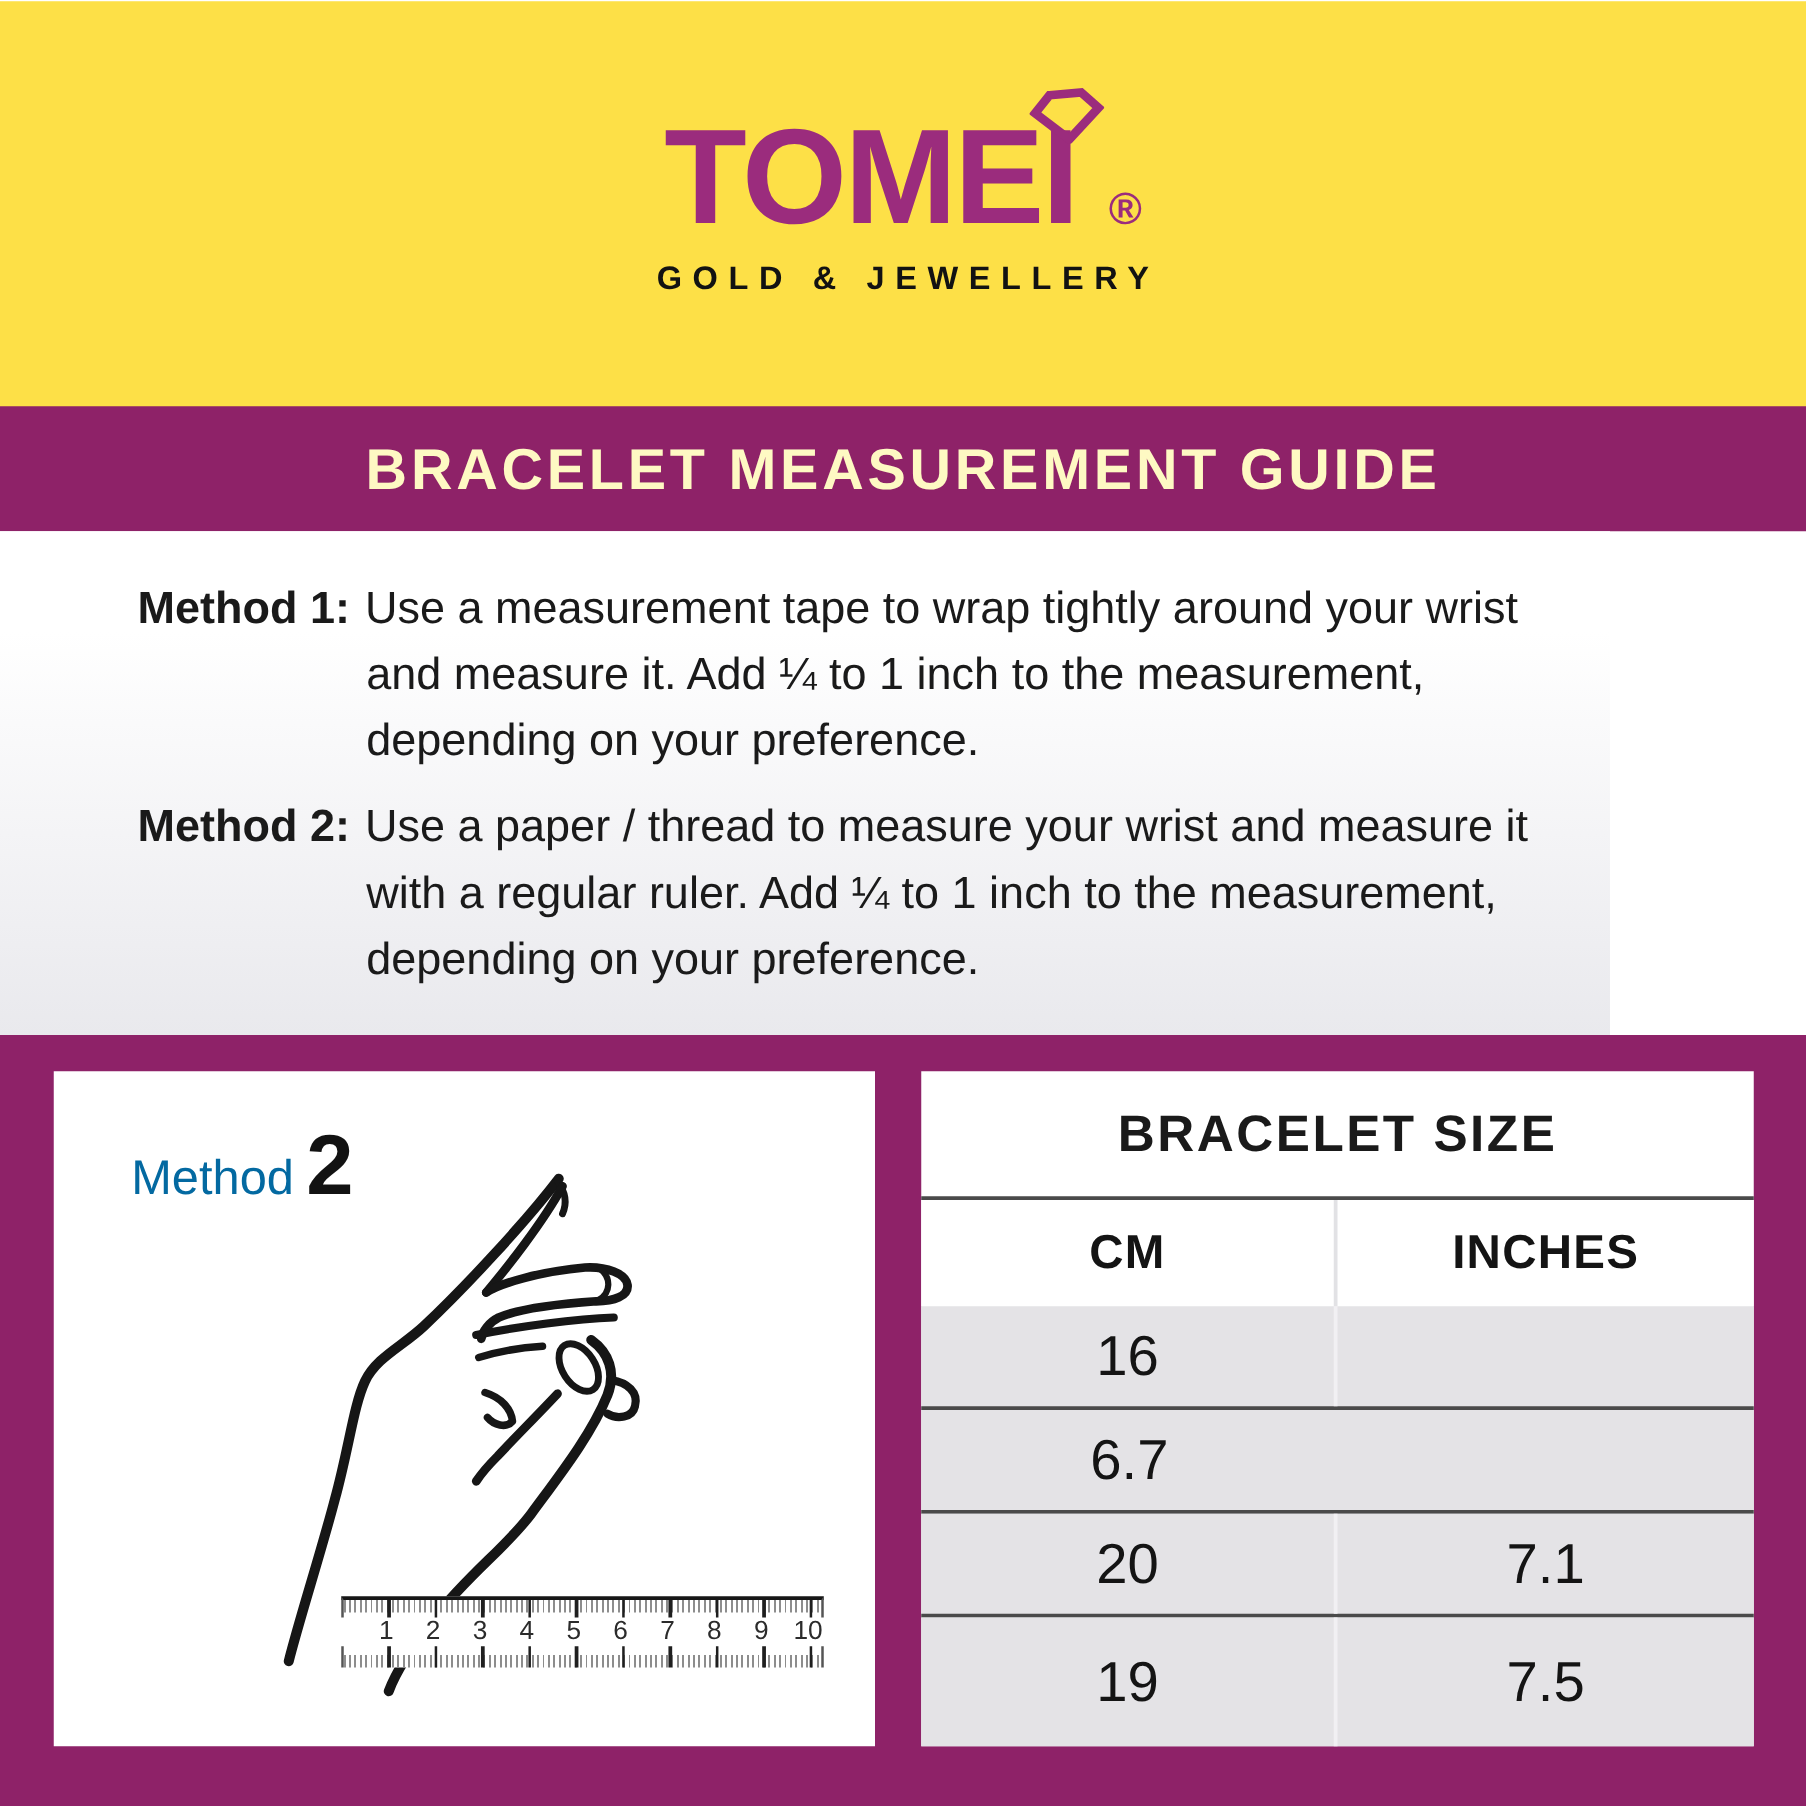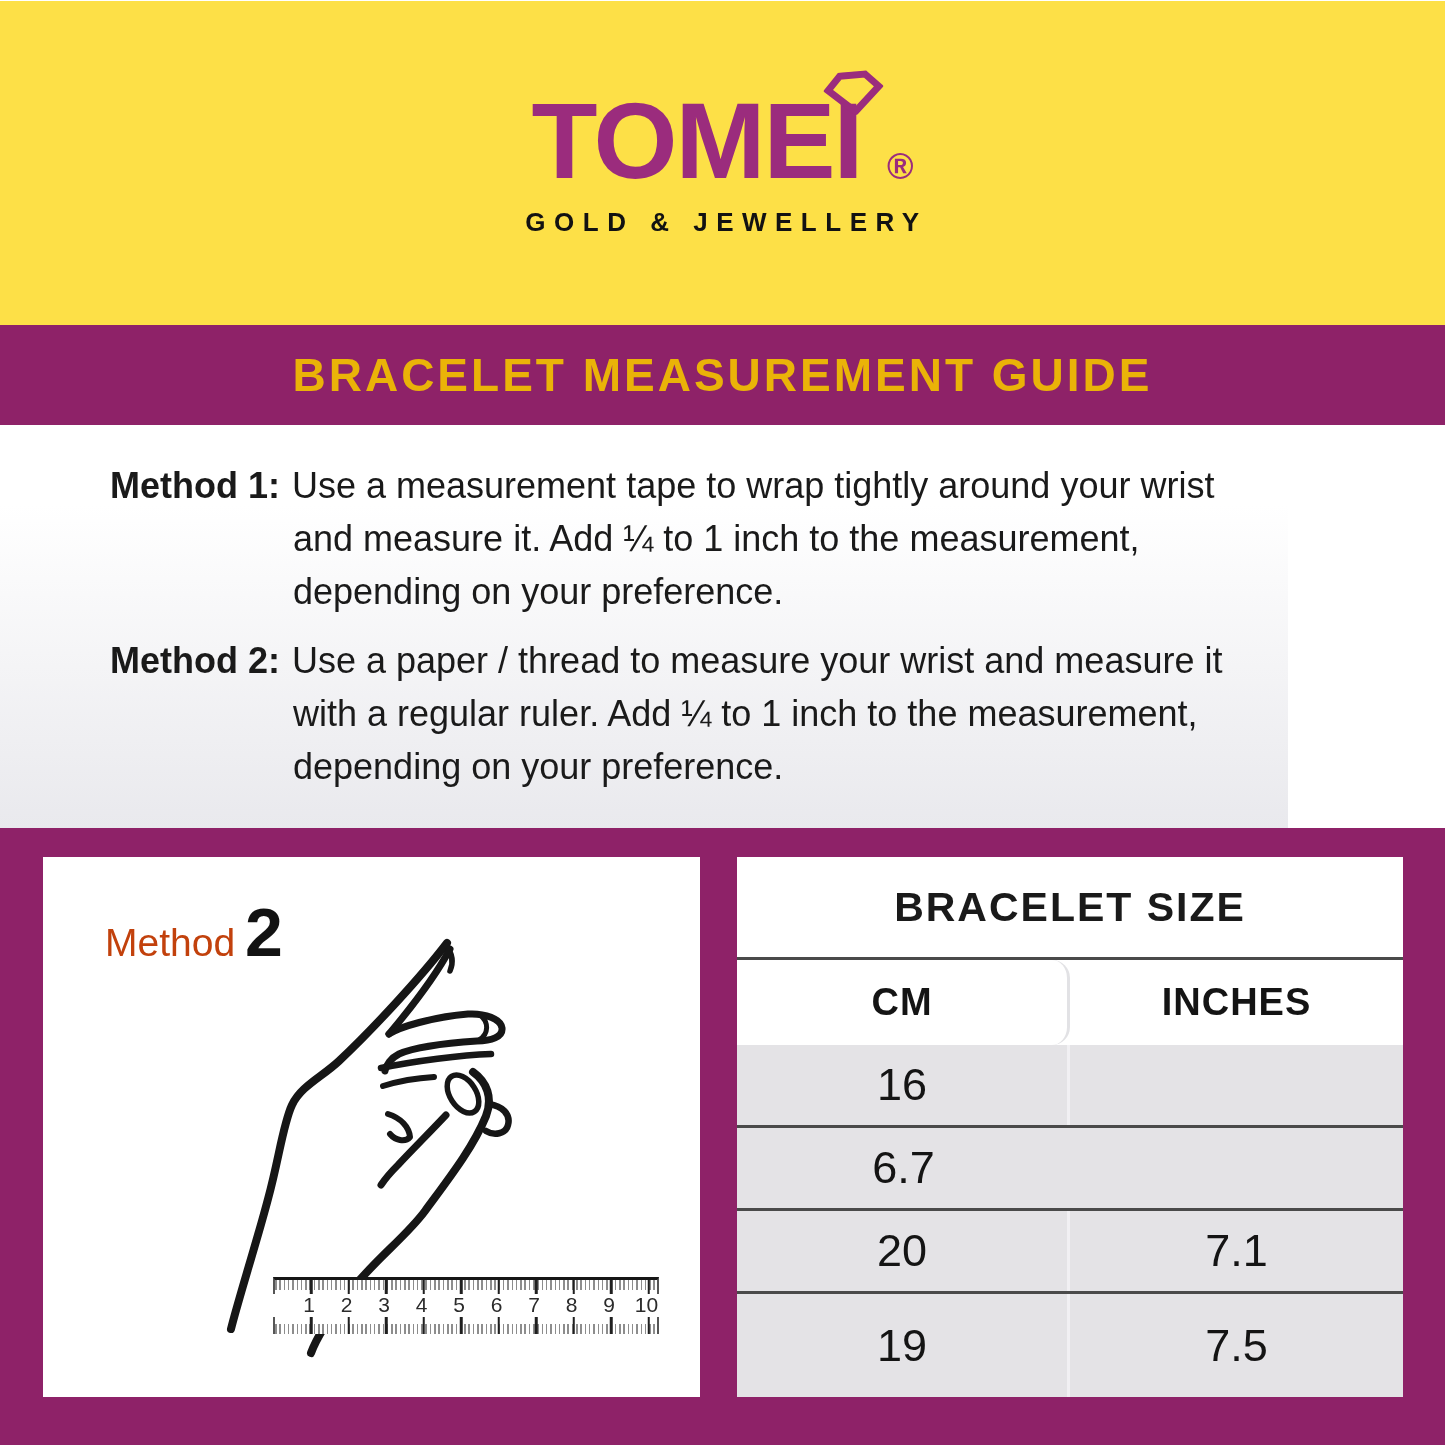--- a/index.html
+++ b/index.html
@@ -21,59 +21,59 @@
              letter-spacing:-2px;line-height:1;color:var(--brand);padding-right:52px;}
   .brand-reg{position:absolute;right:0;bottom:10px;font-size:36px;font-weight:600;
              letter-spacing:0;color:var(--brand);}
   .diamond{position:absolute;top:-16px;right:30px;width:60px;height:44px;transform:rotate(-5deg);}
   .brand-sub{margin-top:12px;font-size:26px;font-weight:700;letter-spacing:8.5px;
              text-indent:8px;color:#121212;white-space:nowrap;}
 
   
   .banner{position:absolute;left:0;top:325px;width:1445px;height:100px;background:var(--banner-bg);
           display:flex;align-items:center;justify-content:center;}
-  .banner-title{color:#eab308;font-size:46px;font-weight:700;letter-spacing:3px;}
+  .banner-title{color:#fef9c3;font-size:46px;font-weight:700;letter-spacing:3px;}
 
   
   .methods{position:absolute;left:0;top:425px;width:1288px;height:403px;
            background:linear-gradient(#ffffff 20%, #e9e9ed 100%);}
   .method-p{position:absolute;left:110px;width:1270px;font-size:36px;line-height:53px;
             color:var(--text);padding-left:183px;text-indent:-183px;}
   .method-p.m1{top:34px;}
   .method-p.m2{top:209px;}
   .mlabel{font-weight:700;margin-right:12px;}
   .mtext{white-space:pre-line;}
 
   
   .band{position:absolute;left:0;top:828px;width:1445px;height:617px;background:var(--banner-bg);}
   .panel{position:absolute;top:29px;height:540px;background:#fff;}
   .panel-left{left:43px;width:657px;}
   .panel-right{left:737px;width:666px;display:flex;flex-direction:column;}
 
   
   .method2-label{position:absolute;left:62px;top:36px;z-index:3;white-space:nowrap;}
-  .method2-word{font-size:39px;font-weight:500;color:#c2410c;}
+  .method2-word{font-size:39px;font-weight:500;color:#0369a1;}
   .method2-num{font-size:68px;font-weight:600;color:#121212;margin-left:10px;}
   .hand-svg{position:absolute;left:0;top:0;width:657px;height:540px;z-index:1;}
 
   .ruler{position:absolute;left:230px;top:420px;width:386px;height:57px;background:#fff;z-index:2;}
   .ruler-strip{position:relative;height:17px;border-left:2px solid #555;border-right:2px solid #555;
                background-image:repeating-linear-gradient(90deg,#8d8d8d 0 1.5px,transparent 1.5px 4.3px);
                background-repeat:no-repeat;background-size:100% 10px;}
   .ruler-top{border-top:3px solid #161616;background-position:0 0;}
   .ruler-nums{position:relative;height:23px;}
   .ruler-bottom{background-position:0 100%;}
   .rnum{position:absolute;top:-1px;transform:translateX(-50%);font-size:21px;color:#2b2b2b;}
   .ltick{position:absolute;top:0;height:100%;width:2.5px;background:#1f1f1f;transform:translateX(-50%);}
 
   
   .tbl-title{height:103px;display:flex;align-items:center;justify-content:center;
              font-size:41px;font-weight:600;letter-spacing:2px;border-bottom:3px solid var(--divider-dark);}
   .tbl-header{height:85px;display:flex;background:#fff;}
-  .tbl-header .tcell{font-size:38px;font-weight:600;letter-spacing:1px;border-radius:18px;}
+  .tbl-header .tcell{font-size:38px;font-weight:600;letter-spacing:1px;}
   .tbl-header .tcell.c0{border-right:3px solid #e2e2e5;}
   .trow{height:83px;display:flex;background:var(--row-bg);border-bottom:3px solid var(--divider-dark);}
   .trow.last{flex:1;border-bottom:none;}
   .trow .tcell{font-size:45px;font-weight:500;}
   .trow .tcell.c0{border-right:3px solid #f1f0f3;}
   .tcell{width:50%;display:flex;align-items:center;justify-content:center;color:#141414;}
 </style>
 </head>
 <body>
 

